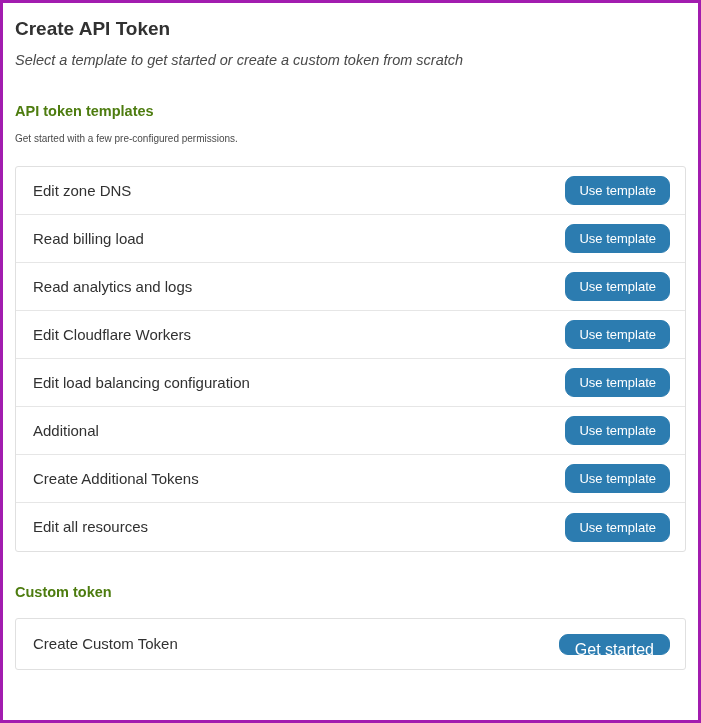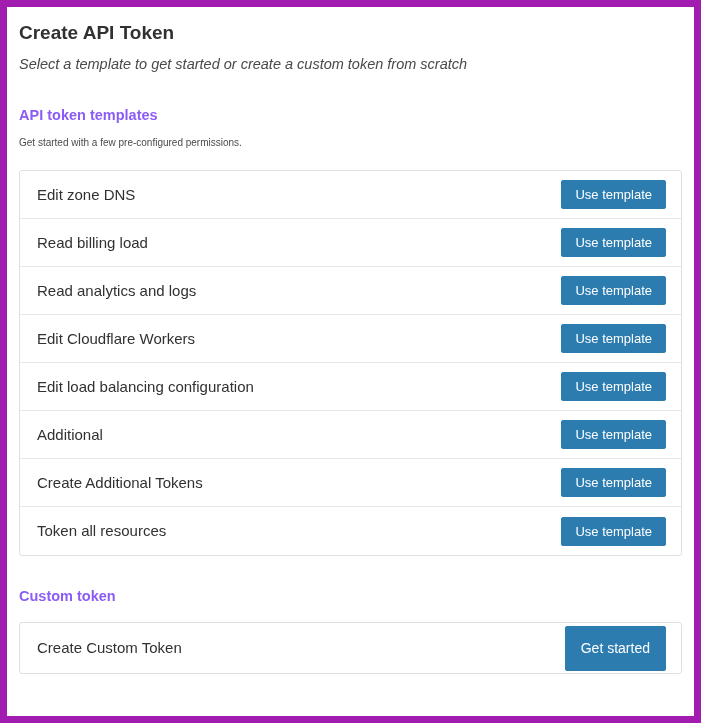--- a/index.html
+++ b/index.html
@@ -13,21 +13,21 @@
     font-family: "Liberation Sans", sans-serif;
     color: #313131;
     -webkit-font-smoothing: antialiased;
   }
   .page {
     box-sizing: border-box;
     width: 701px;
     height: 723px;
     padding: 12px 12px 0 12px;
     background: #ffffff;
-    border: 7px solid #a21caf;
+    border: 3px solid #a21caf;
     overflow: hidden;
   }
   .page-title {
     font-size: 19px;
     font-weight: bold;
     color: #313131;
     margin: 0 0 0 0;
     line-height: 28px;
   }
   .page-subtitle {
@@ -36,21 +36,21 @@
     line-height: 22px;
     margin-top: 6px;
     font-style: italic;
   }
   .section {
     margin-top: 30px;
   }
   .section-heading {
     font-size: 14.5px;
     font-weight: bold;
-    color: #8b5cf6;
+    color: #4d7c0f;
     line-height: 20px;
   }
   .section-desc {
     font-size: 10px;
     color: #4a4a4a;
     line-height: 22px;
     margin-top: 7px;
   }
   .card {
     margin-top: 16px;
@@ -75,35 +75,35 @@
     font-size: 15px;
     color: #313131;
     line-height: 20px;
   }
   .btn {
     font-family: "Liberation Sans", sans-serif;
     font-size: 13px;
     color: #ffffff;
     background: #2c7cb0;
     border: 1px solid #2c7cb0;
-    border-radius: 2px;
+    border-radius: 9px;
     padding: 0 13px;
     height: 29px;
     line-height: 27px;
     cursor: pointer;
     white-space: nowrap;
     margin-left: 38px;
   }
   .custom-card .row {
     height: 50px;
   }
   .custom-card .btn {
-    height: 45px;
+    height: 21px;
     line-height: 29px;
-    font-size: 14px;
+    font-size: 16px;
     padding: 0 15px;
   }
 </style>
 </head>
 <body>
 
 <div class="page">
 
   <h1 class="page-title">Create API Token</h1>
   <div class="page-subtitle">Select a template to get started or create a custom token from scratch</div>
@@ -143,21 +143,21 @@
         <span class="row-label">Additional</span>
         <button class="btn">Use template</button>
       </div>
 
       <div class="row">
         <span class="row-label">Create Additional Tokens</span>
         <button class="btn">Use template</button>
       </div>
 
       <div class="row">
-        <span class="row-label">Token all resources</span>
+        <span class="row-label">Edit all resources</span>
         <button class="btn">Use template</button>
       </div>
 
     </div>
   </div>
 
   <div class="section">
     <div class="section-heading">Custom token</div>
 
     <div class="card custom-card">

